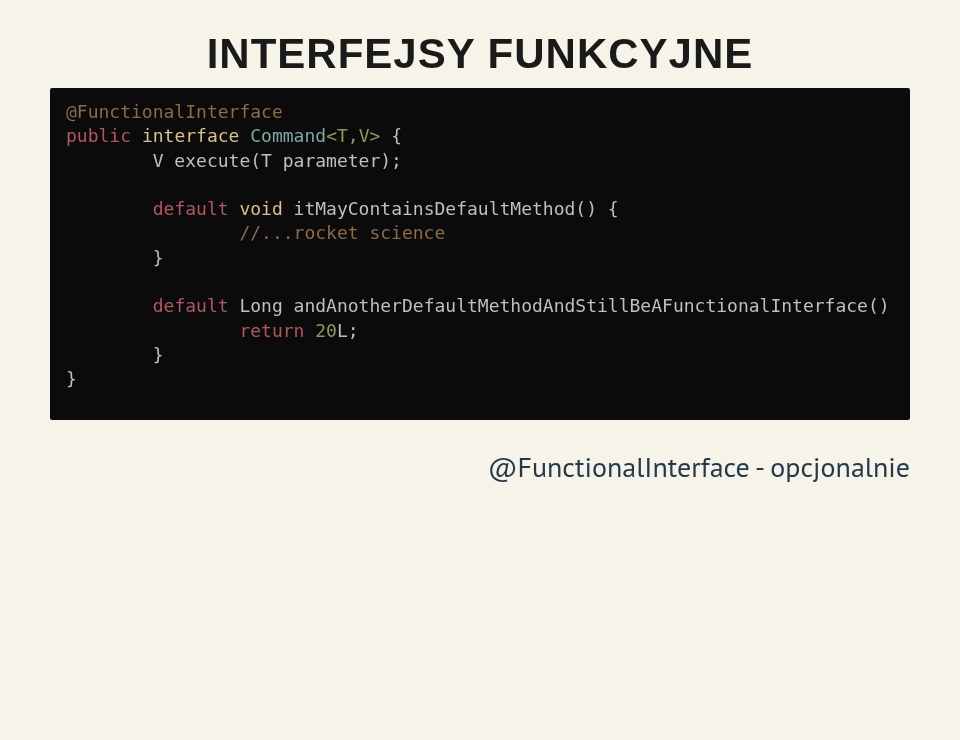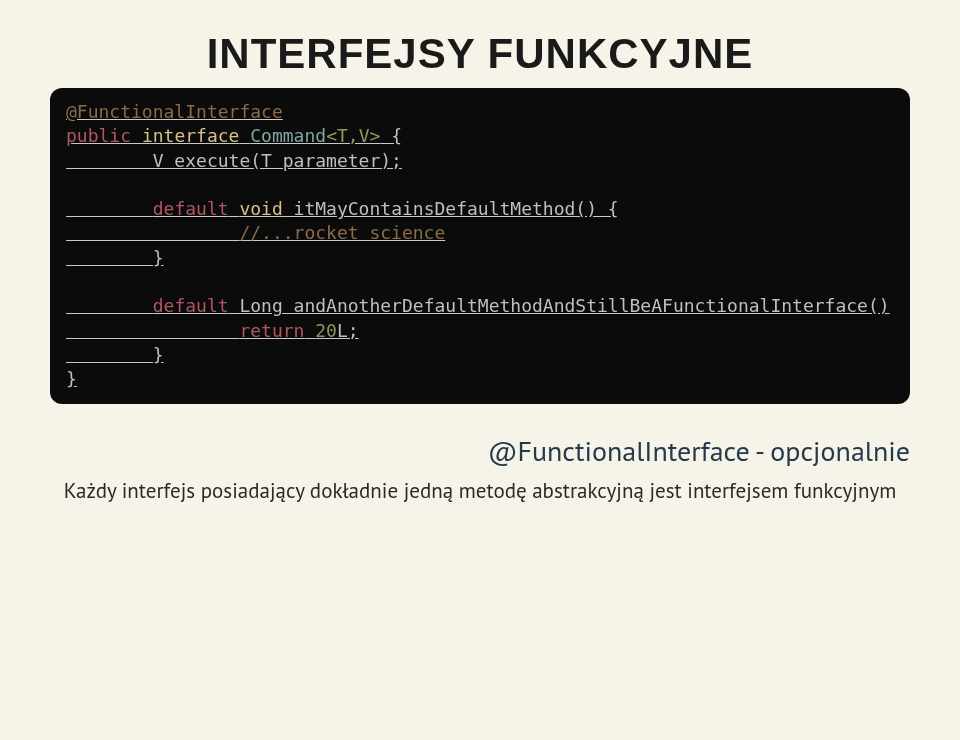--- a/index.html
+++ b/index.html
@@ -25,25 +25,24 @@
     text-align: center;
     color: #1a1a1a;
     margin: 0 0 10px 0;
   }
   .codeblock {
     background: #0b0b0b;
     color: #c9c9c9;
     font-family: "DejaVu Sans Mono", Consolas, "Courier New", monospace;
     font-size: 18px;
     line-height: 1.35;
-    padding: 12px 16px 12px 16px;
-    border-radius: 12px;
+    padding: 12px 16px 28px 16px;
+    border-radius: 2px;
     white-space: pre;
     overflow: hidden;
-    text-decoration: underline;
   }
   .tok-ann   { color: #8b6b4a; }  
   .tok-kw    { color: #b05661; }  
   .tok-type  { color: #d7c08a; }  
   .tok-name  { color: #7fa7a3; }  
   .tok-gen   { color: #8a9a5b; }  
   .tok-num   { color: #8a9a5b; }  
   .tok-plain { color: #bfbfbf; }
 
   .subtitle {
@@ -75,15 +74,14 @@
 <span class="tok-plain">        </span><span class="tok-kw">default</span><span class="tok-plain"> </span><span class="tok-type">void</span><span class="tok-plain"> itMayContainsDefaultMethod() {</span>
 <span class="tok-plain">                </span><span class="tok-ann">//...rocket science</span>
 <span class="tok-plain">        }</span>
 <span class="tok-plain"></span>
 <span class="tok-plain">        </span><span class="tok-kw">default</span><span class="tok-plain"> Long andAnotherDefaultMethodAndStillBeAFunctionalInterface()</span>
 <span class="tok-plain">                </span><span class="tok-kw">return</span><span class="tok-plain"> </span><span class="tok-num">20</span><span class="tok-plain">L;</span>
 <span class="tok-plain">        }</span>
 <span class="tok-plain">}</span></div>
 
   <p class="subtitle">@FunctionalInterface - opcjonalnie</p>
-  <p class="body">Każdy interfejs posiadający dokładnie jedną metodę abstrakcyjną jest interfejsem funkcyjnym</p>
 
 </div>
 
 </body></html>

